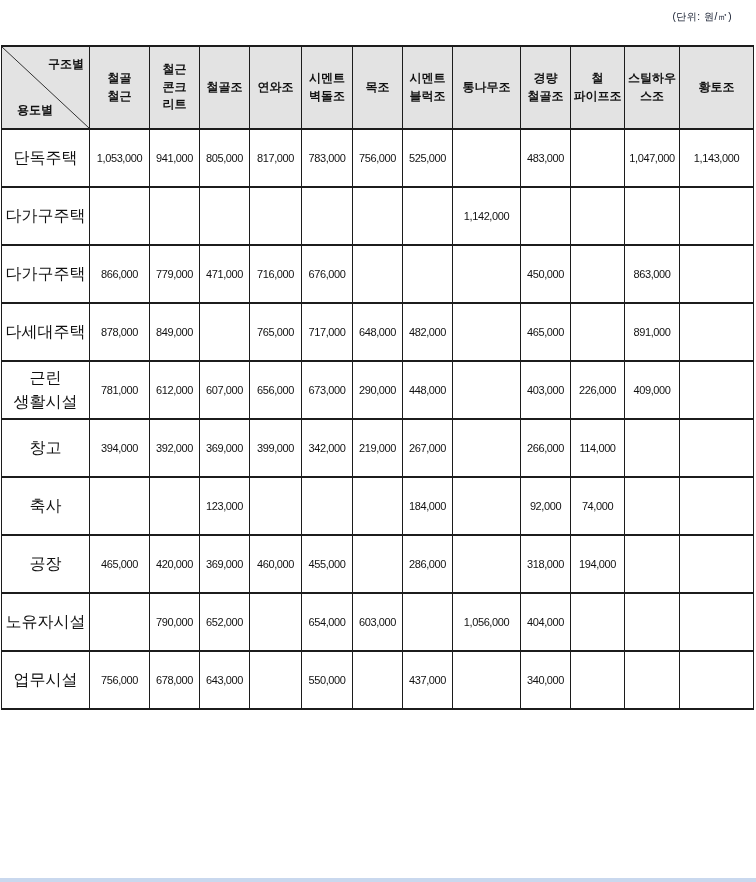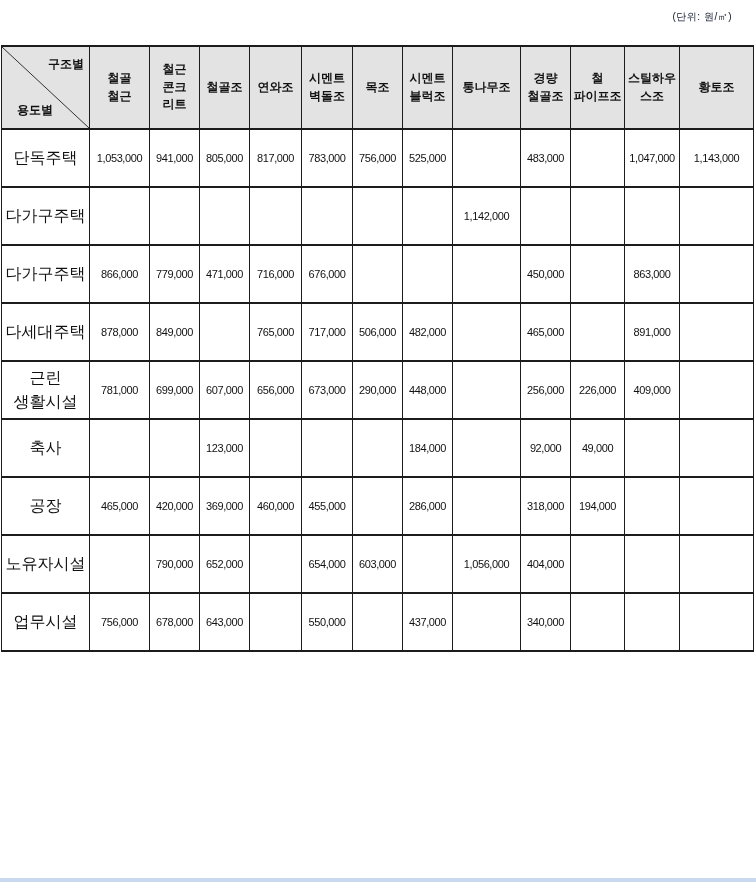--- a/index.html
+++ b/index.html
@@ -156,56 +156,71 @@
           <td>863,000</td>
           <td></td>
         </tr>
         <tr>
           <th class="rowlabel">다세대주택</th>
           <td>878,000</td>
           <td>849,000</td>
           <td></td>
           <td>765,000</td>
           <td>717,000</td>
-          <td>506,000</td>
+          <td>648,000</td>
           <td>482,000</td>
           <td></td>
           <td>465,000</td>
           <td></td>
           <td>891,000</td>
           <td></td>
         </tr>
         <tr>
           <th class="rowlabel">근린
 생활시설</th>
           <td>781,000</td>
-          <td>699,000</td>
+          <td>612,000</td>
           <td>607,000</td>
           <td>656,000</td>
           <td>673,000</td>
           <td>290,000</td>
           <td>448,000</td>
           <td></td>
-          <td>256,000</td>
+          <td>403,000</td>
           <td>226,000</td>
           <td>409,000</td>
           <td></td>
         </tr>
         <tr>
+          <th class="rowlabel">창고</th>
+          <td>394,000</td>
+          <td>392,000</td>
+          <td>369,000</td>
+          <td>399,000</td>
+          <td>342,000</td>
+          <td>219,000</td>
+          <td>267,000</td>
+          <td></td>
+          <td>266,000</td>
+          <td>114,000</td>
+          <td></td>
+          <td></td>
+        </tr>
+        <tr>
           <th class="rowlabel">축사</th>
           <td></td>
           <td></td>
           <td>123,000</td>
           <td></td>
           <td></td>
           <td></td>
           <td>184,000</td>
           <td></td>
           <td>92,000</td>
-          <td>49,000</td>
+          <td>74,000</td>
           <td></td>
           <td></td>
         </tr>
         <tr>
           <th class="rowlabel">공장</th>
           <td>465,000</td>
           <td>420,000</td>
           <td>369,000</td>
           <td>460,000</td>
           <td>455,000</td>

